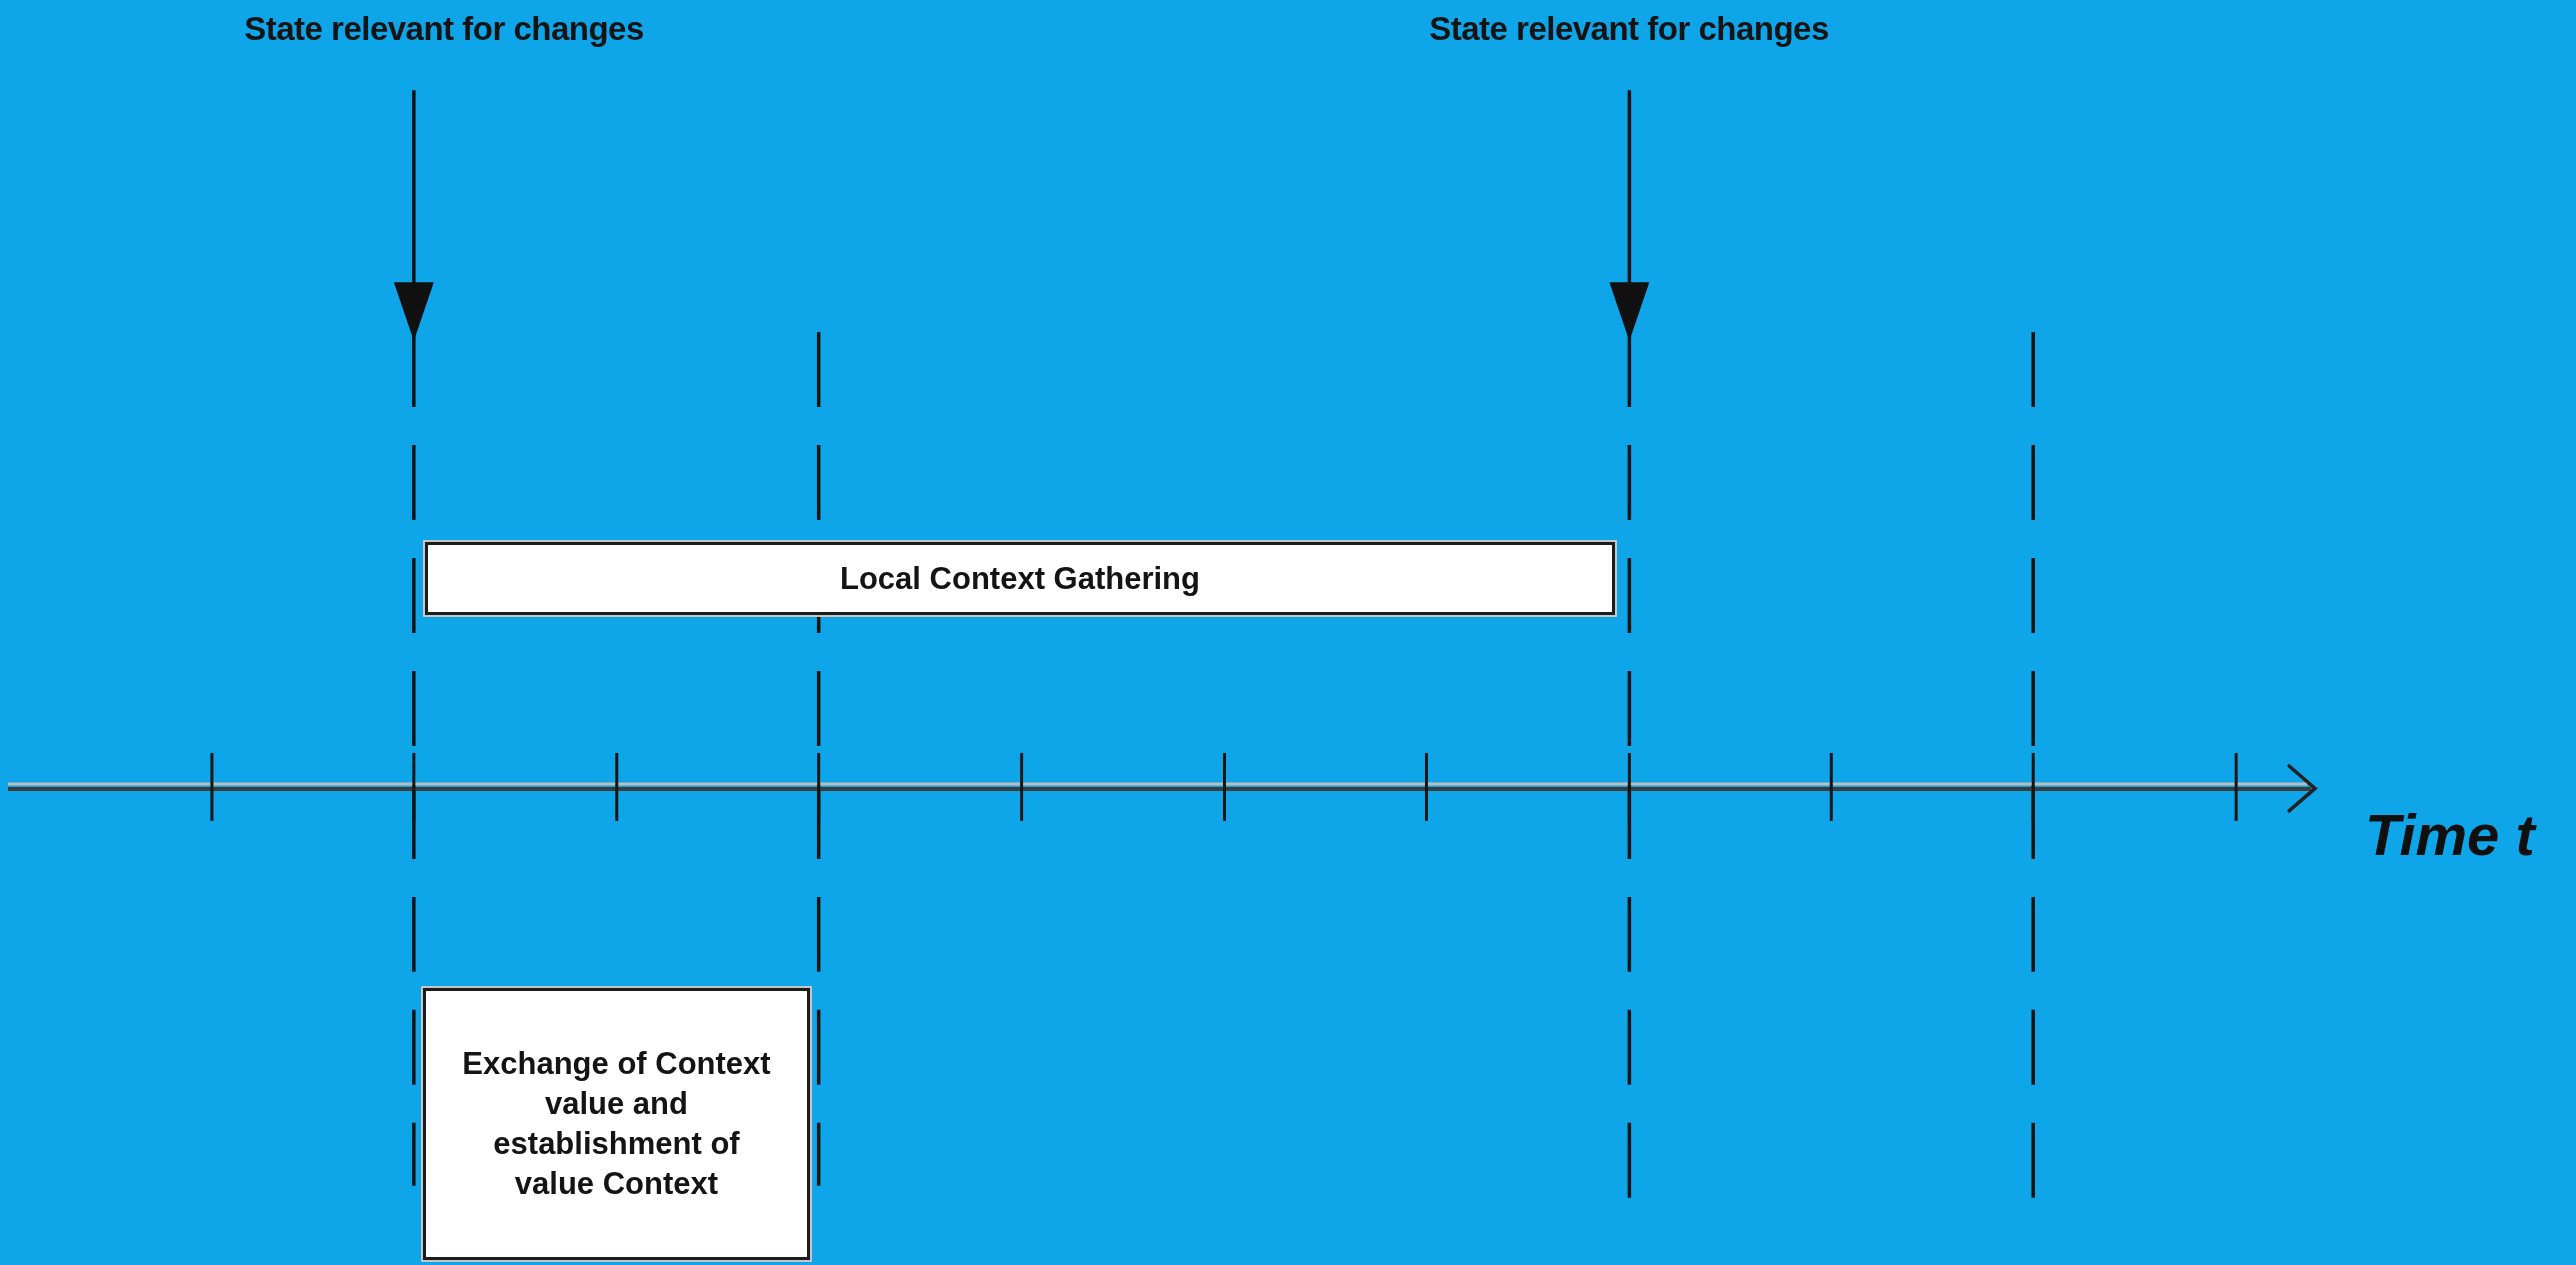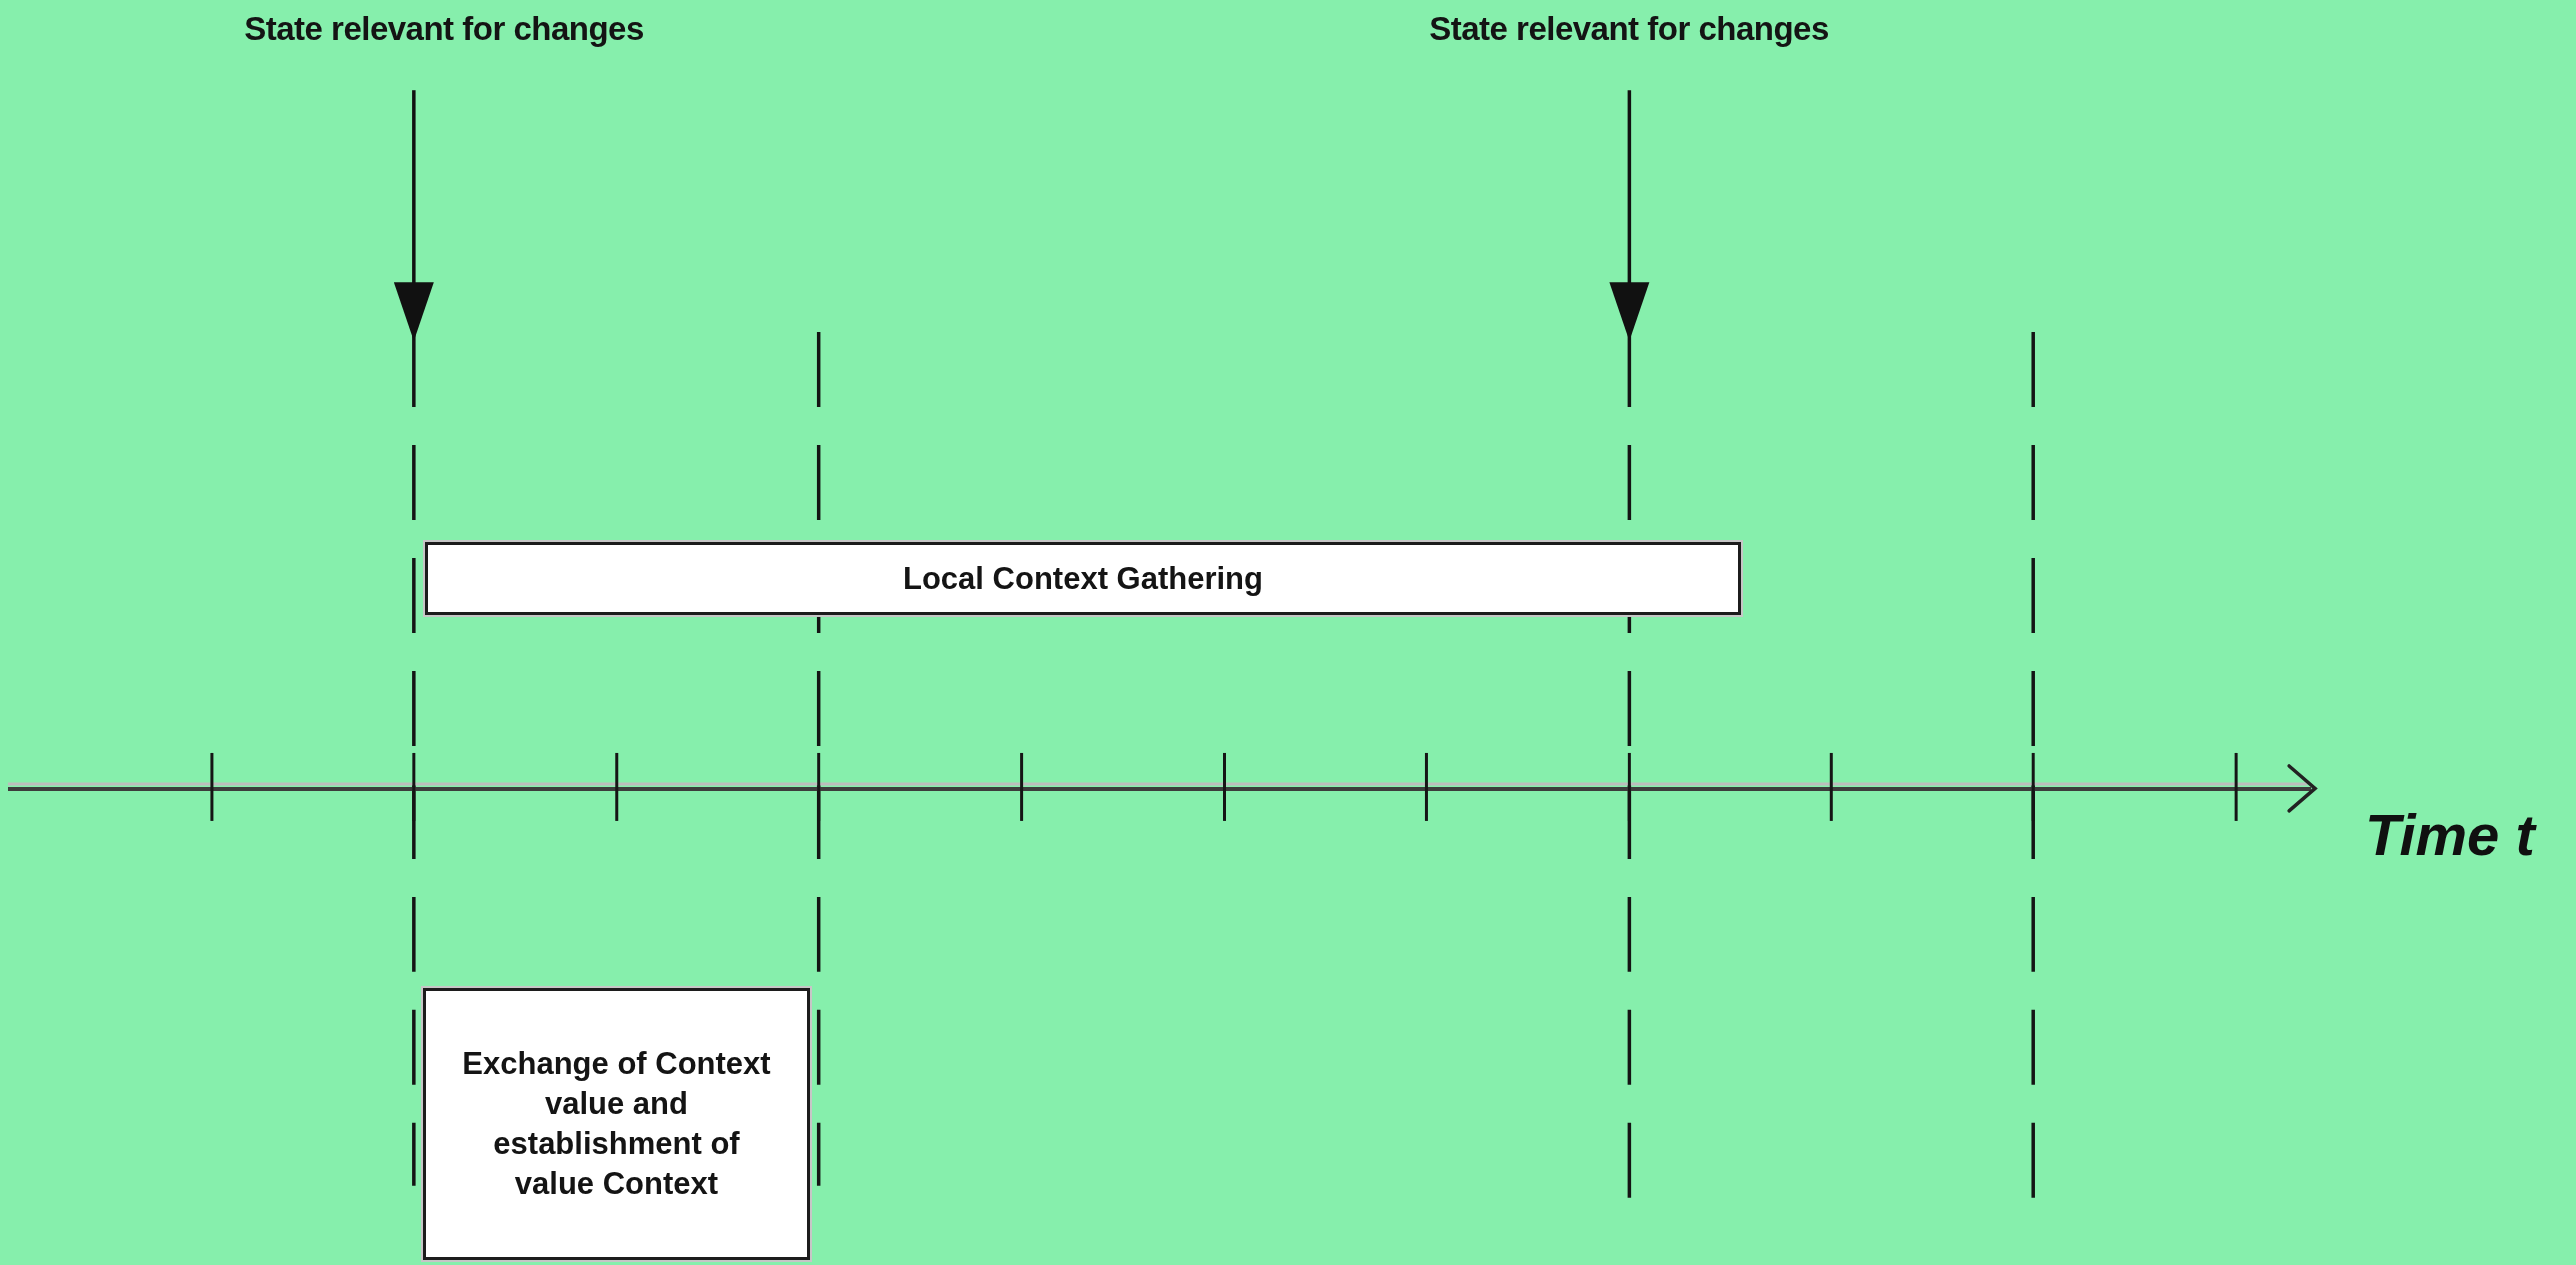--- a/index.html
+++ b/index.html
@@ -1,20 +1,20 @@
 <!DOCTYPE html>
 <html><head>
 <meta charset="utf-8">
 <style>
   html, body { margin: 0; padding: 0; background: #ffffff; }
   #canvas {
     position: relative;
     width: 2576px;
     height: 1266px;
-    background: #86efac;
+    background: #0ea5e9;
     font-family: "Liberation Sans", sans-serif;
     color: #161616;
     overflow: hidden;
   }
   #linework {
     position: absolute;
     left: 0; top: 0;
     width: 2576px; height: 1266px;
     z-index: 1;
   }
@@ -42,21 +42,21 @@
     display: flex;
     align-items: center;
     justify-content: center;
     text-align: center;
     z-index: 2;
     font-weight: 600;
     color: #141414;
   }
   #local-context-box {
     left: 425px; top: 542px;
-    width: 1316px; height: 73px;
+    width: 1190px; height: 73px;
     font-size: 31px;
   }
   #exchange-box {
     left: 423px; top: 988px;
     width: 387px; height: 272px;
     font-size: 31px;
     line-height: 40px;
   }
   #exchange-box .box-lines { display: block; }
   #exchange-box .box-line { display: block; }

